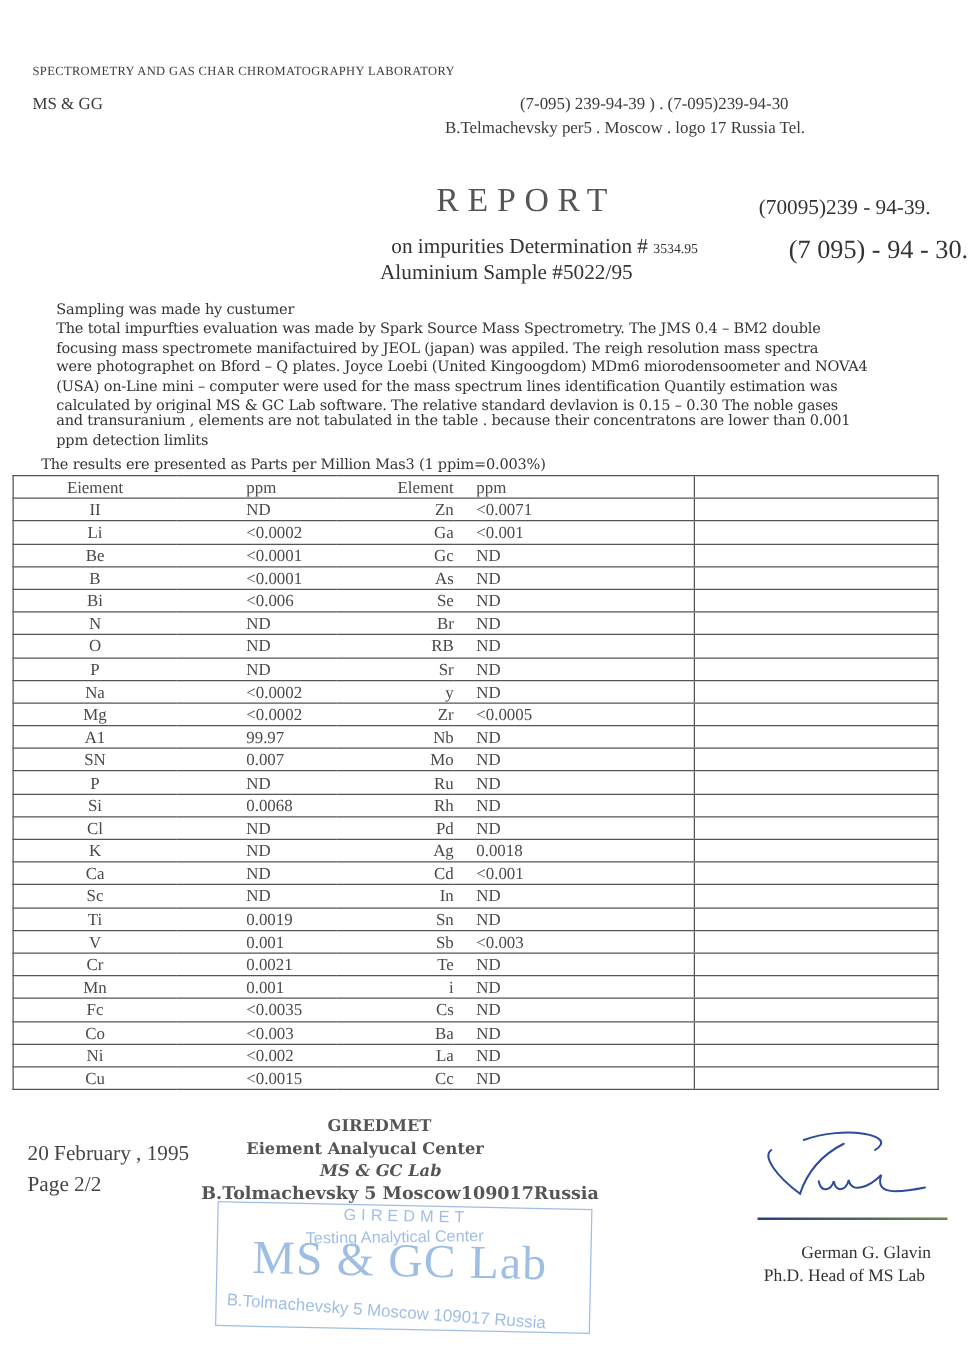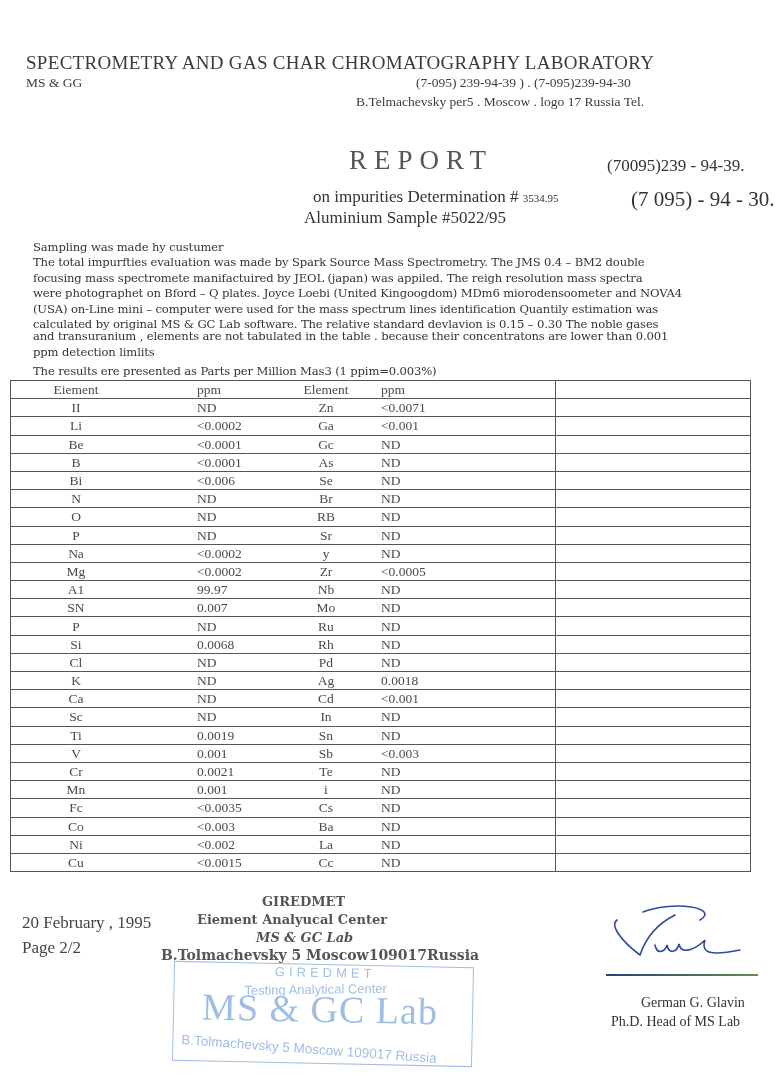--- a/index.html
+++ b/index.html
@@ -1,40 +1,40 @@
 <!DOCTYPE html>
 <html><head>
 <meta charset="utf-8">
 <style>
   html, body { margin:0; padding:0; background:#ffffff; }
   body { width:779px; height:1080px; position:relative; overflow:hidden;
          font-family:"Liberation Serif", "DejaVu Serif", serif; color:#3a3a3a; }
   .abs { position:absolute; white-space:nowrap; }
-  .lab-title { left:26px; top:52px; font-size:19px; letter-spacing:0.3px; color:#3b3b3b; }
+  .lab-title { left:26px; top:52px; font-size:10px; letter-spacing:0.3px; color:#3b3b3b; }
   .lab-short { left:26px; top:75px; font-size:13.5px; color:#3b3b3b; }
   .phones { left:416px; top:75px; font-size:13.5px; color:#3b3b3b; }
   .address { left:356px; top:94px; font-size:13.5px; color:#3b3b3b; }
   .report { left:349px; top:145px; font-size:27px; letter-spacing:7px; color:#555; }
   .phone2 { left:607px; top:156px; font-size:17px; color:#333; }
   .subtitle { left:313px; top:187px; font-size:17px; color:#333; }
   .subtitle .num { font-size:11px; }
   .phone3 { left:631px; top:187px; font-size:21px; color:#333; }
   .sample { left:304px; top:208px; font-size:17px; color:#333; }
   .para { left:33px; top:240px; width:730px; font-size:11.6px; line-height:15.4px; color:#333; white-space:normal; font-family:"DejaVu Serif", serif; letter-spacing:-0.15px; }
-  .para div { white-space:nowrap; }
+  .para div { white-space:nowrap;margin-left:12px; }
   .para .last { line-height:9px; margin-bottom:4px; }
   .results { left:33px; top:364px; font-size:11.6px; color:#333; font-family:"DejaVu Serif", serif; letter-spacing:-0.15px; }
 
   table.res { position:absolute; left:10px; top:380px; width:680px; border-collapse:collapse; table-layout:fixed; }
   table.res td { border-top:1.5px solid #555; border-bottom:1.5px solid #555; height:17.2px; padding:0; font-size:13.5px; color:#4a4a4a; line-height:17px; }
   table.res tr td:first-child { border-left:1.5px solid #555; }
   table.res tr td:last-child { border-right:1.5px solid #555; border-left:1.5px solid #555; }
   .c-el { width:130px; text-align:center; }
   .c-ppm { width:72px; padding-left:56px !important; }
-  .c-el2 { width:74px; text-align:center; padding-left:20px !important; }
+  .c-el2 { width:74px; text-align:right; padding-left:20px !important; }
   .c-ppm2 { width:174px; padding-left:18px !important; }
   .c-blank { width:194px; }
 
   .date { left:22px; top:913px; font-size:17px; color:#444; }
   .page { left:22px; top:938px; font-size:17px; color:#444; }
   .center-block { font-family:"DejaVu Serif", serif; font-weight:bold; color:#555; font-size:13px; }
   .gir { left:262px; top:894px; }
   .tac { left:197px; top:912px; }
   .mslab { left:256px; top:930px; font-style:italic; }
   .addr2 { left:161px; top:947px; font-size:14px; }

